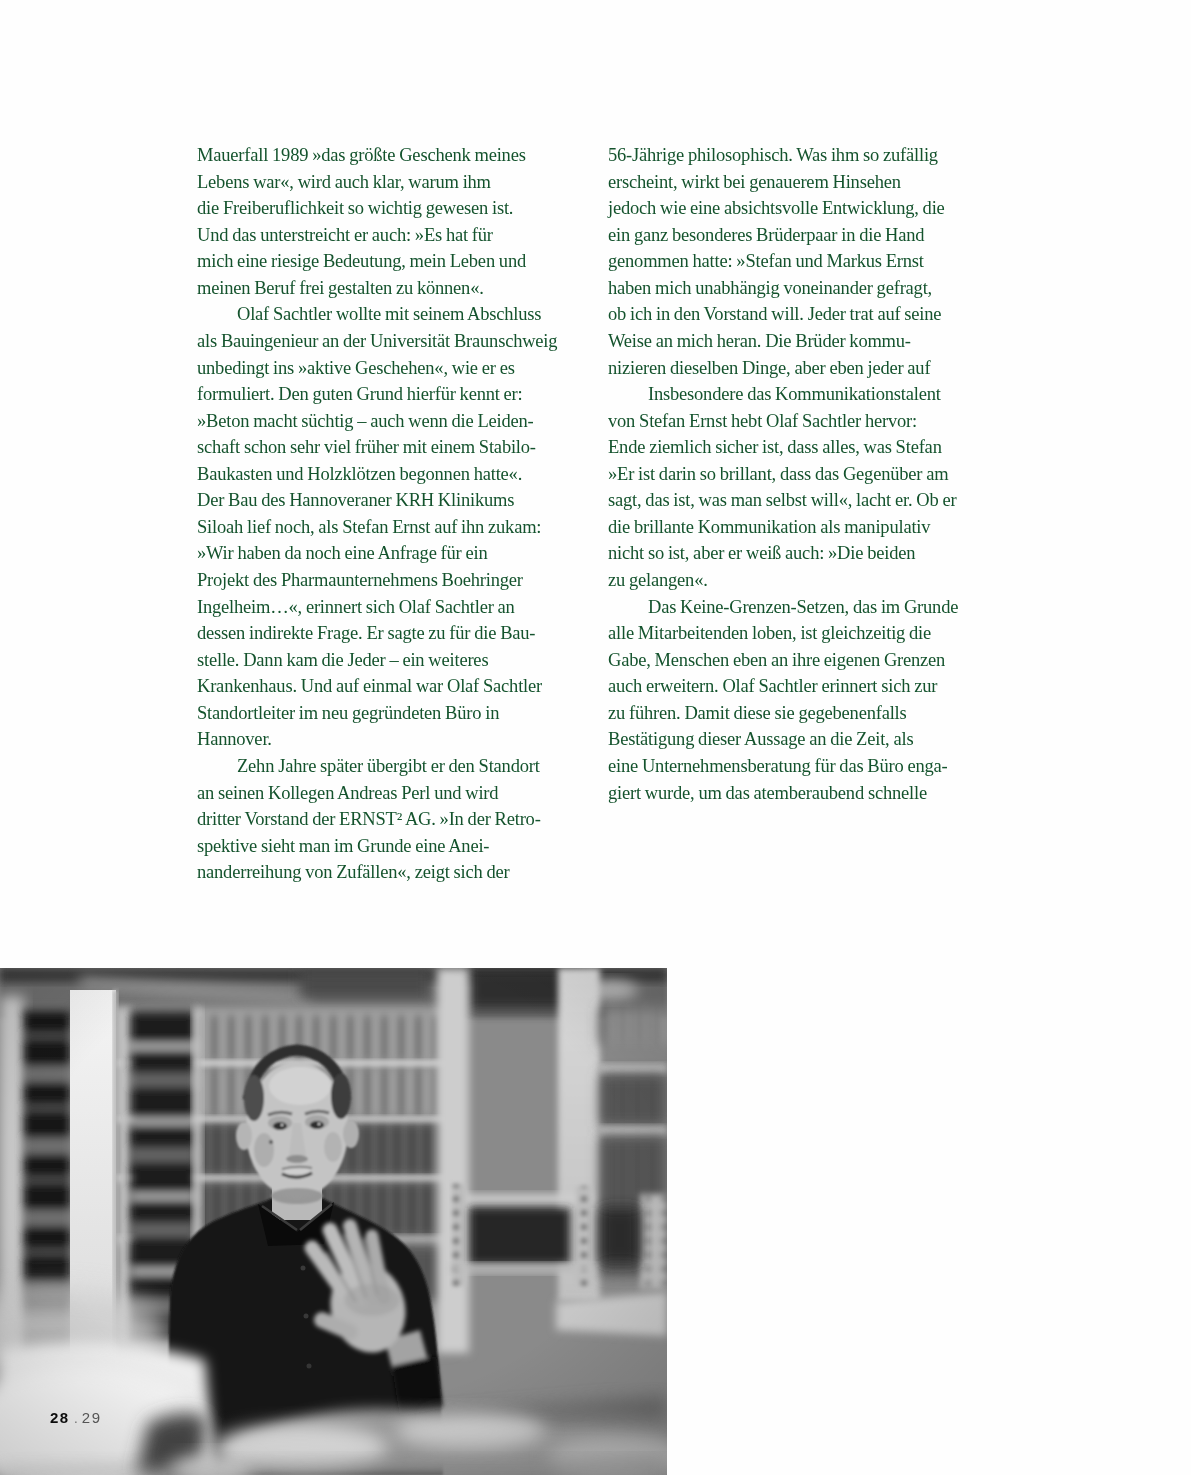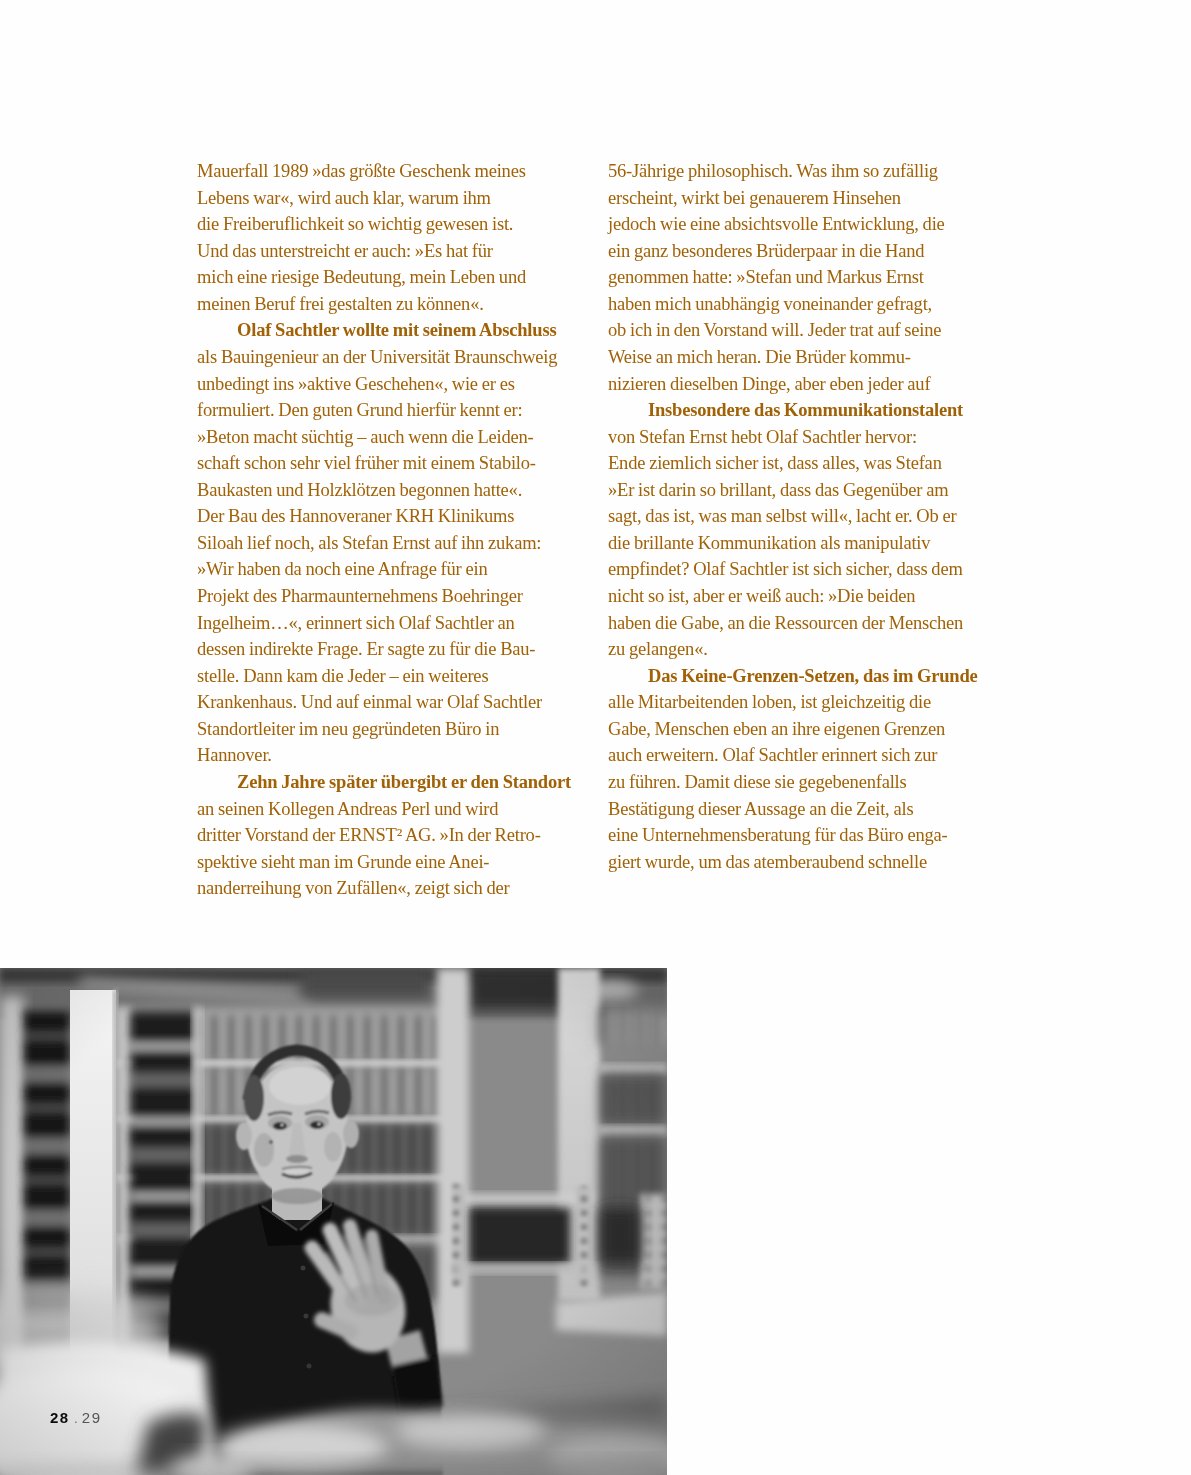--- a/index.html
+++ b/index.html
@@ -2,28 +2,28 @@
 <html><head>
 <meta charset="utf-8">
 <style>
   html,body{margin:0;padding:0;}
   body{
     width:1191px;height:1475px;position:relative;background:#ffffff;
     font-family:"Liberation Serif", serif;overflow:hidden;
   }
   .page{position:absolute;inset:0;background:#fefefe;}
   .col{
-    position:absolute;top:158px;width:386px;
-    font-size:18.5px;line-height:26.57px;color:#a16207;
+    position:absolute;top:142px;width:386px;
+    font-size:18.5px;line-height:26.57px;color:#14532d;
     letter-spacing:-0.2px;word-spacing:-0.5px;white-space:nowrap;
   }
   .col-left{left:197px;}
   .col-right{left:608px;}
   .line{height:26.57px;}
-  .line.indent{padding-left:40px;font-weight:bold;}
+  .line.indent{padding-left:40px;}
   .photo-wrap{
     position:absolute;left:0;top:968px;width:667px;height:507px;overflow:hidden;
   }
   .pagenum{
     position:absolute;left:50px;top:1408px;z-index:6;
     font-family:"Liberation Sans", sans-serif;font-size:15px;line-height:20px;
   }
   .pn-bold{font-weight:700;color:#0c0c0c;letter-spacing:1.5px;}
   .pn-sep{color:#7a7a7a;margin:0 4px;font-weight:400;}
   .pn-light{color:#555555;letter-spacing:1.5px;font-weight:400;}
@@ -73,23 +73,21 @@
       <div class="line">haben mich unabhängig voneinander gefragt,</div>
       <div class="line">ob ich in den Vorstand will. Jeder trat auf seine</div>
       <div class="line">Weise an mich heran. Die Brüder kommu-</div>
       <div class="line">nizieren dieselben Dinge, aber eben jeder auf</div>
       <div class="line indent">Insbesondere das Kommunikationstalent</div>
       <div class="line">von Stefan Ernst hebt Olaf Sachtler hervor:</div>
       <div class="line">Ende ziemlich sicher ist, dass alles, was Stefan</div>
       <div class="line">»Er ist darin so brillant, dass das Gegenüber am</div>
       <div class="line">sagt, das ist, was man selbst will«, lacht er. Ob er</div>
       <div class="line">die brillante Kommunikation als manipulativ</div>
-      <div class="line">empfindet? Olaf Sachtler ist sich sicher, dass dem</div>
       <div class="line">nicht so ist, aber er weiß auch: »Die beiden</div>
-      <div class="line">haben die Gabe, an die Ressourcen der Menschen</div>
       <div class="line">zu gelangen«.</div>
       <div class="line indent">Das Keine-Grenzen-Setzen, das im Grunde</div>
       <div class="line">alle Mitarbeitenden loben, ist gleichzeitig die</div>
       <div class="line">Gabe, Menschen eben an ihre eigenen Grenzen</div>
       <div class="line">auch erweitern. Olaf Sachtler erinnert sich zur</div>
       <div class="line">zu führen. Damit diese sie gegebenenfalls</div>
       <div class="line">Bestätigung dieser Aussage an die Zeit, als</div>
       <div class="line">eine Unternehmensberatung für das Büro enga-</div>
       <div class="line">giert wurde, um das atemberaubend schnelle</div>
     </div>

